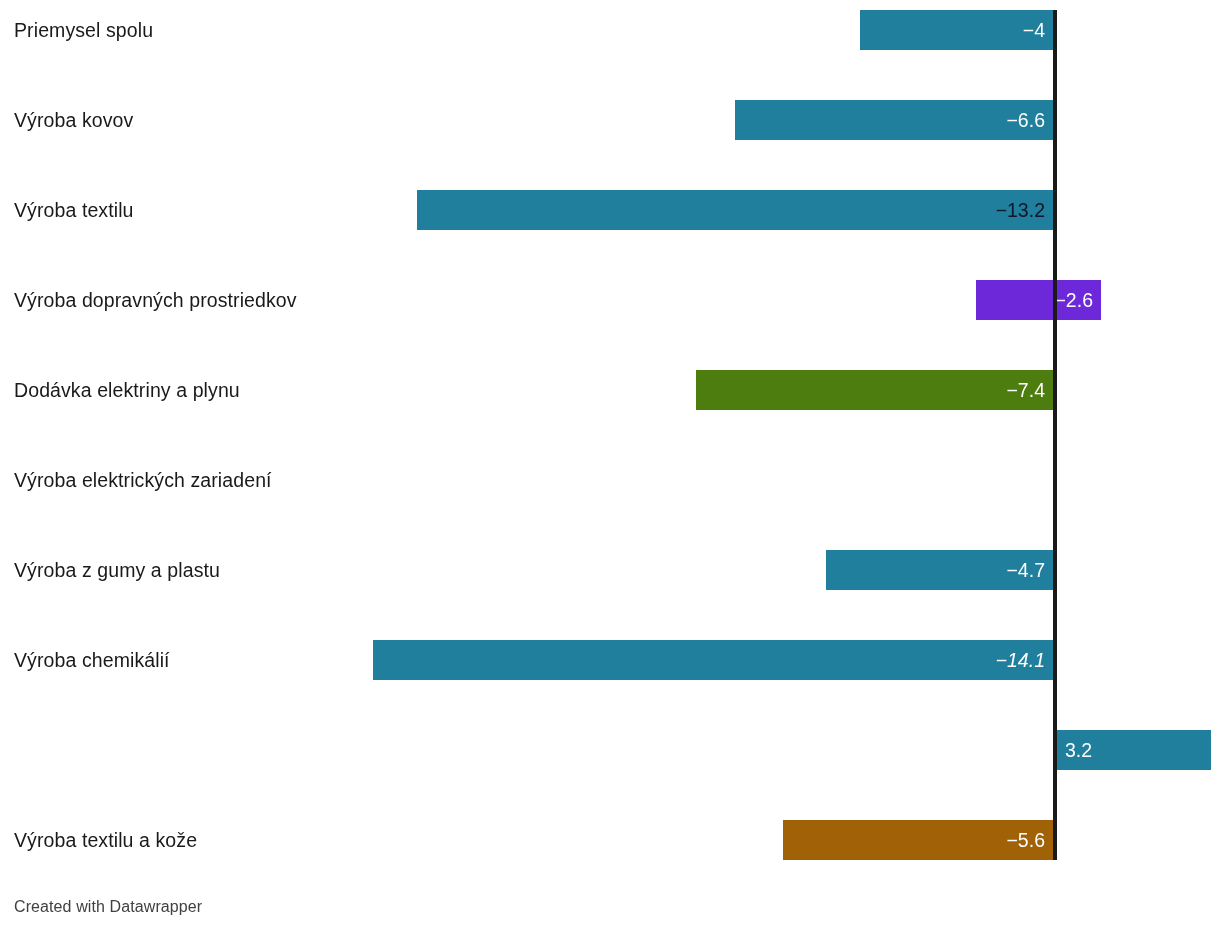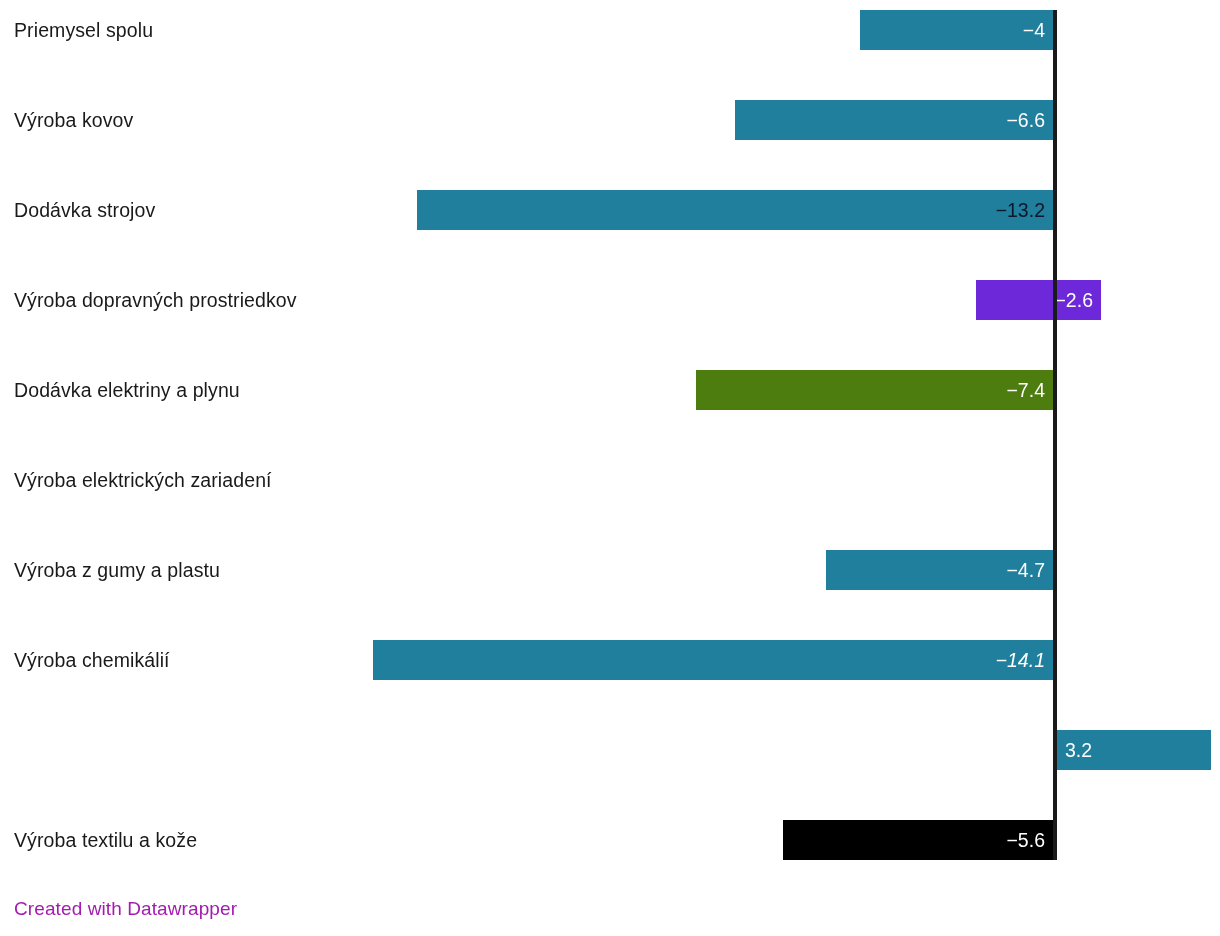--- a/index.html
+++ b/index.html
@@ -76,22 +76,22 @@
     width: 4px;
     background: #1a1a1a;
     z-index: 5;
   }
 
   
   #footer {
     position: absolute;
     left: 14px;
     top: 898px;
-    font-size: 19px;
-    color: #a21caf;
+    font-size: 16px;
+    color: #404040;
     letter-spacing: 0.1px;
   }
 </style>
 </head>
 <body>
 
 <div id="chart-root">
 
   <div id="plot">
     <div id="zero-line" style="left: 1053px; top: 10px; height: 850px; background: rgb(26, 26, 26);"></div>
@@ -101,21 +101,21 @@
           <span class="bar-value neg" style="color: rgb(255, 255, 255);">−4</span>
         </div>
       </div>
       <div class="row" style="top: 100px;">
         <div class="cat-label">Výroba kovov</div>
         <div class="bar" style="background: rgb(31, 127, 156); left: 734.88px; width: 318.12px;">
           <span class="bar-value neg" style="color: rgb(255, 255, 255);">−6.6</span>
         </div>
       </div>
       <div class="row" style="top: 190px;">
-        <div class="cat-label">Dodávka strojov</div>
+        <div class="cat-label">Výroba textilu</div>
         <div class="bar" style="background: rgb(31, 127, 156); left: 416.76px; width: 636.24px;">
           <span class="bar-value neg" style="color: #0f172a;">−13.2</span>
         </div>
       </div>
       <div class="row" style="top: 280px;">
         <div class="cat-label">Výroba dopravných prostriedkov</div>
         <div class="bar" style="background: #6d28d9; left: 927.68px; width: 125.32px; margin-left: 48px;">
           <span class="bar-value neg" style="color: rgb(255, 255, 255);">−2.6</span>
         </div>
       </div>
@@ -140,21 +140,21 @@
           <span class="bar-value neg" style="color: rgb(255, 255, 255);">−14.1</span>
         </div>
       </div>
       <div class="row" style="top: 730px;">
         <div class="bar" style="background: rgb(31, 127, 156); left: 1057px; width: 154.24px;">
           <span class="bar-value pos" style="color: rgb(255, 255, 255);">3.2</span>
         </div>
       </div>
       <div class="row" style="top: 820px;">
         <div class="cat-label">Výroba textilu a kože</div>
-        <div class="bar" style="background: #000000; left: 783.08px; width: 269.92px; padding-left: 12px;">
+        <div class="bar" style="background: #a16207; left: 783.08px; width: 269.92px; padding-left: 12px;">
           <span class="bar-value neg" style="color: rgb(255, 255, 255);">−5.6</span>
         </div>
       </div>
     </div>
 
   <div id="footer">Created with Datawrapper</div>
 
 </div>
 
 </body></html>

